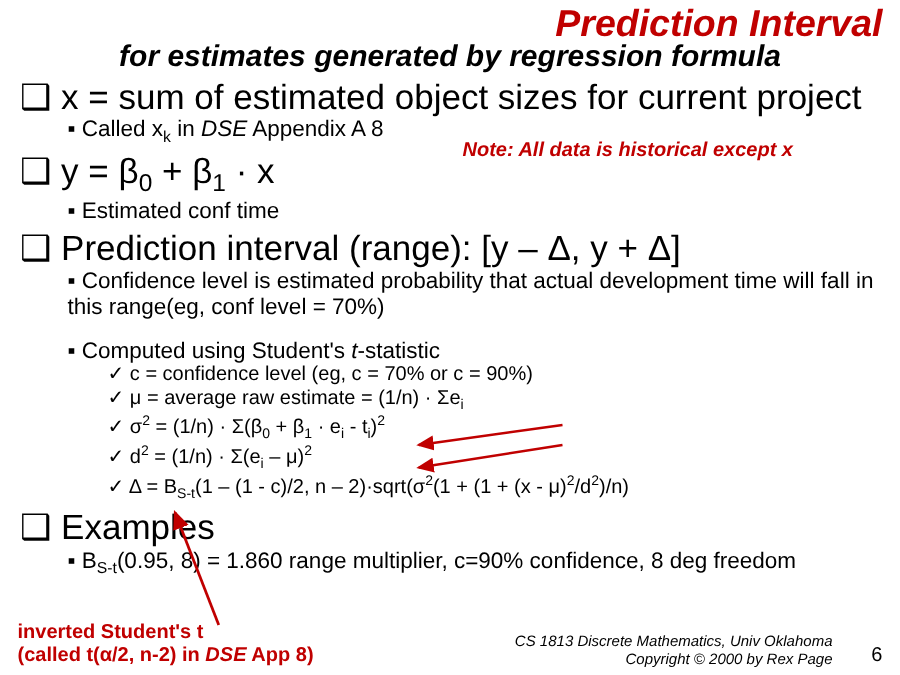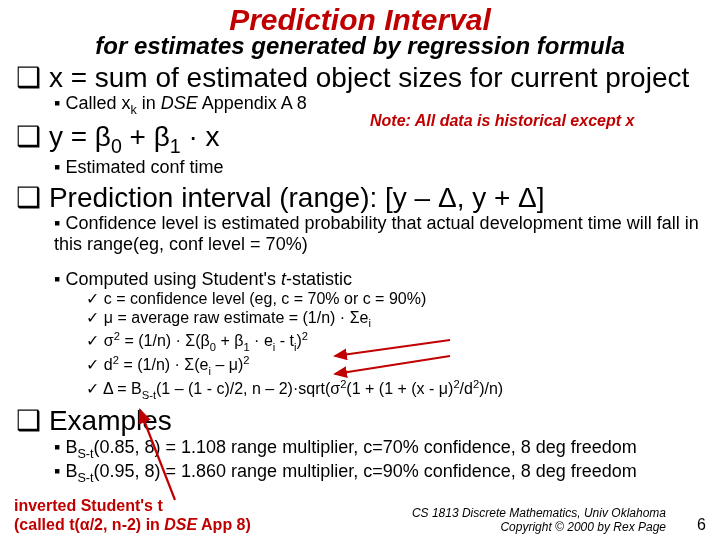--- a/index.html
+++ b/index.html
@@ -13,21 +13,21 @@
     overflow: hidden;
   }
   .slide {
     width: 720px;
     height: 540px;
     position: relative;
     padding: 4px 14px 0 14px;
     box-sizing: border-box;
   }
   .title {
-    text-align: center;
+    text-align: right;
     font-size: 30px;
     font-weight: bold;
     font-style: italic;
     color: #c00000;
     line-height: 1.05;
   }
   .subtitle {
     text-align: center;
     font-size: 24px;
     font-style: italic;
@@ -142,23 +142,20 @@
   <div class="lvl3 chk">
     <span>d</span><sup>2</sup><span> = (1/n) · Σ(e</span><sub>i</sub><span> – μ)</span><sup>2</sup>
   </div>
   <div class="lvl3 chk">
     <span>Δ = B</span><sub>S-t</sub><span>(1 – (1 - c)/2, n – 2)·sqrt(σ</span><sup>2</sup><span>(1 + (1 + (x - μ)</span><sup>2</sup><span>/d</span><sup>2</sup><span>)/n)</span>
   </div>
 
 
   <div class="lvl1 sq"><span>Examples</span></div>
   <div class="lvl2 blk">
-    <span>B</span><sub>S-t</sub><span>(0.85, 8) = 1.108   range multiplier, c=70% confidence, 8 deg freedom</span>
-  </div>
-  <div class="lvl2 blk">
     <span>B</span><sub>S-t</sub><span>(0.95, 8) = 1.860   range multiplier, c=90% confidence, 8 deg freedom</span>
   </div>
 
   <svg class="arrows">
     <defs>
       <marker id="ah" markerWidth="8" markerHeight="8" refX="6" refY="3" orient="auto">
         <path d="M0,0 L7,3 L0,6 Z" fill="#c00000"></path>
       </marker>
     </defs>
     <line x1="450" y1="340" x2="335" y2="356" stroke="#c00000" stroke-width="2" marker-end="url(#ah)"></line>

